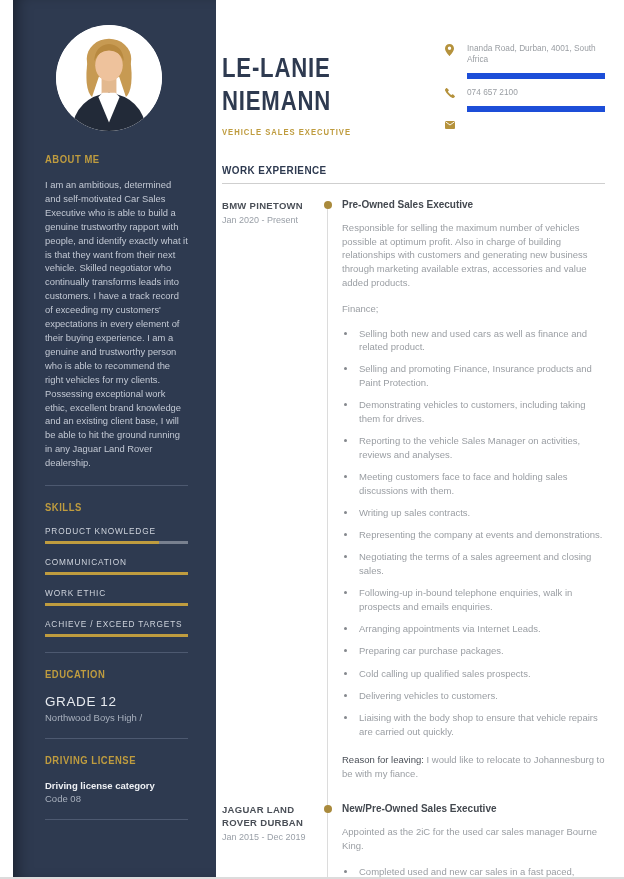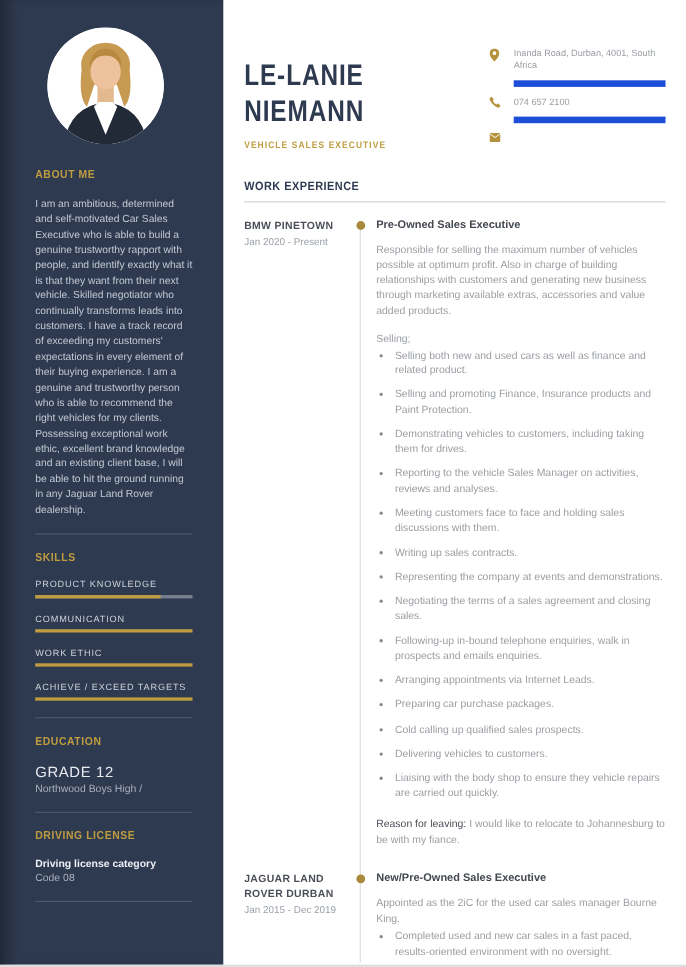--- a/index.html
+++ b/index.html
@@ -8,21 +8,21 @@
     position: relative;
     width: 624px; height: 879px;
     background: #ffffff;
     font-family: "Liberation Sans", sans-serif;
     overflow: hidden;
     border-bottom: 2px solid #dcdcdc;
   }
 
   
   .sidebar {
-    position: absolute; left:0; top:0; width:203px; height:100%;
+    position: absolute; left:13px; top:0; width:203px; height:100%;
     background:#2e3a50;
     box-shadow: inset 12px 0 16px -9px rgba(0,0,0,.45);
     padding: 25px 28px 0 32px;
     color:#c3c9d4;
   }
   .avatar-wrap {
     width:106px; height:106px; border-radius:50%;
     overflow:hidden; background:#fff; margin:0 0 0 11px;
   }
   .avatar-wrap svg { display:block; width:100%; height:100%; }
@@ -73,21 +73,21 @@
   .job + .job { margin-top:22px; }
   .job-meta { width:120px; flex:0 0 120px; padding-right:22px; }
   .company { font-size:9.5px; font-weight:bold; color:#4a4f57; letter-spacing:.3px; line-height:13px; }
   .dates { font-size:9px; color:#9aa0a8; margin-top:3px; }
   .job-body { flex:1; position:relative; }
   .tl-dot { position:absolute; left:-18.5px; top:2px; width:8px; height:8px;
             border-radius:50%; background:#a98a3c; }
   .jtitle { margin:0; font-size:10px; font-weight:bold; color:#43484f; line-height:12px; }
   .jsummary { margin:10px 0 0; font-size:9.5px; line-height:13.7px; color:#9a9ea3; }
   .duties { margin:13px 0 0; font-size:9.5px; color:#9a9ea3; }
-  ul.bullets { margin:3px 0 0; padding-left:15px; }
+  ul.bullets { margin:13px 0 0; padding-left:15px; }
   ul.bullets li { font-size:9.5px; line-height:13.7px; color:#9a9ea3; margin-bottom:8.5px; padding-left:2px; }
   ul.bullets li::marker { color:#84888d; }
   .reason { margin:15px 0 0; font-size:9.5px; line-height:13.7px; color:#9a9ea3; }
   .reason .bld { font-weight:normal; color:#4a4f57; }
 </style>
 </head>
 <body>
 
 <div class="page">
 
@@ -202,36 +202,36 @@
 
         <article class="job">
           <div class="job-meta">
             <div class="company">BMW PINETOWN</div>
             <div class="dates">Jan 2020 - Present</div>
           </div>
           <div class="job-body">
             <span class="tl-dot"></span>
             <h3 class="jtitle">Pre-Owned Sales Executive</h3>
             <p class="jsummary">Responsible for selling the maximum number of vehicles possible at optimum profit. Also in charge of building relationships with customers and generating new business through marketing available extras, accessories and value added products.</p>
-            <p class="duties">Selling;</p>
+            <p class="duties">Finance;</p>
             <ul class="bullets">
                 <li>Selling both new and used cars as well as finance and related product.</li>
                 <li>Selling and promoting Finance, Insurance products and Paint Protection.</li>
                 <li>Demonstrating vehicles to customers, including taking them for drives.</li>
                 <li>Reporting to the vehicle Sales Manager on activities, reviews and analyses.</li>
                 <li>Meeting customers face to face and holding sales discussions with them.</li>
                 <li>Writing up sales contracts.</li>
                 <li>Representing the company at events and demonstrations.</li>
                 <li>Negotiating the terms of a sales agreement and closing sales.</li>
                 <li>Following-up in-bound telephone enquiries, walk in prospects and emails enquiries.</li>
                 <li>Arranging appointments via Internet Leads.</li>
                 <li>Preparing car purchase packages.</li>
                 <li>Cold calling up qualified sales prospects.</li>
                 <li>Delivering vehicles to customers.</li>
-                <li>Liaising with the body shop to ensure they vehicle repairs are carried out quickly.</li>
+                <li>Liaising with the body shop to ensure that vehicle repairs are carried out quickly.</li>
               </ul>
             <p class="reason"><span class="bld">Reason for leaving:</span><span> I would like to relocate to Johannesburg to be with my fiance.</span></p>
           </div>
         </article>
 
         <article class="job">
           <div class="job-meta">
             <div class="company">JAGUAR LAND ROVER DURBAN</div>
             <div class="dates">Jan 2015 - Dec 2019</div>
           </div>

